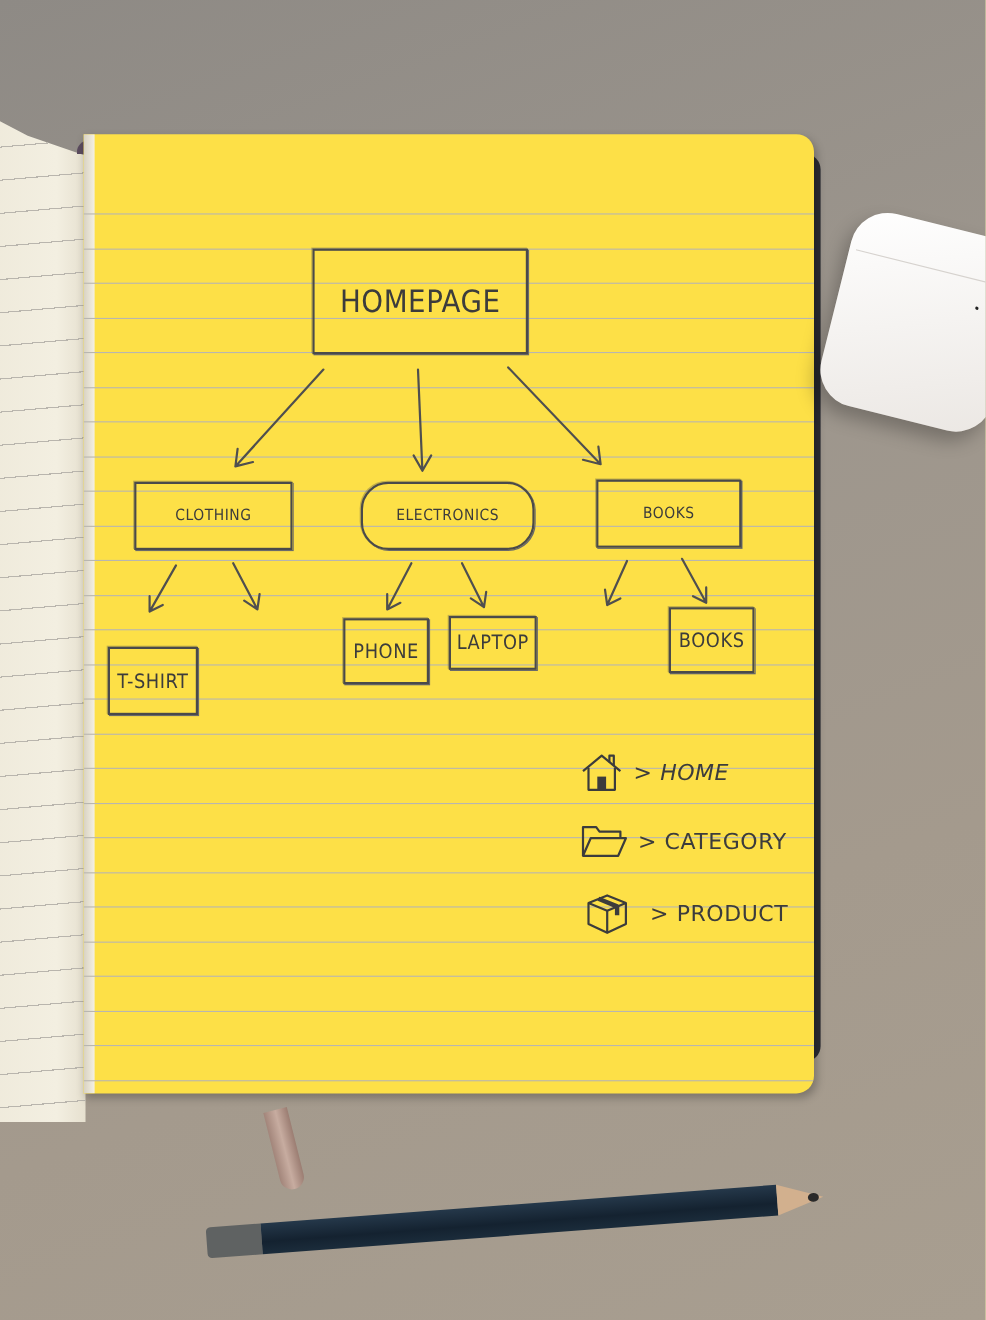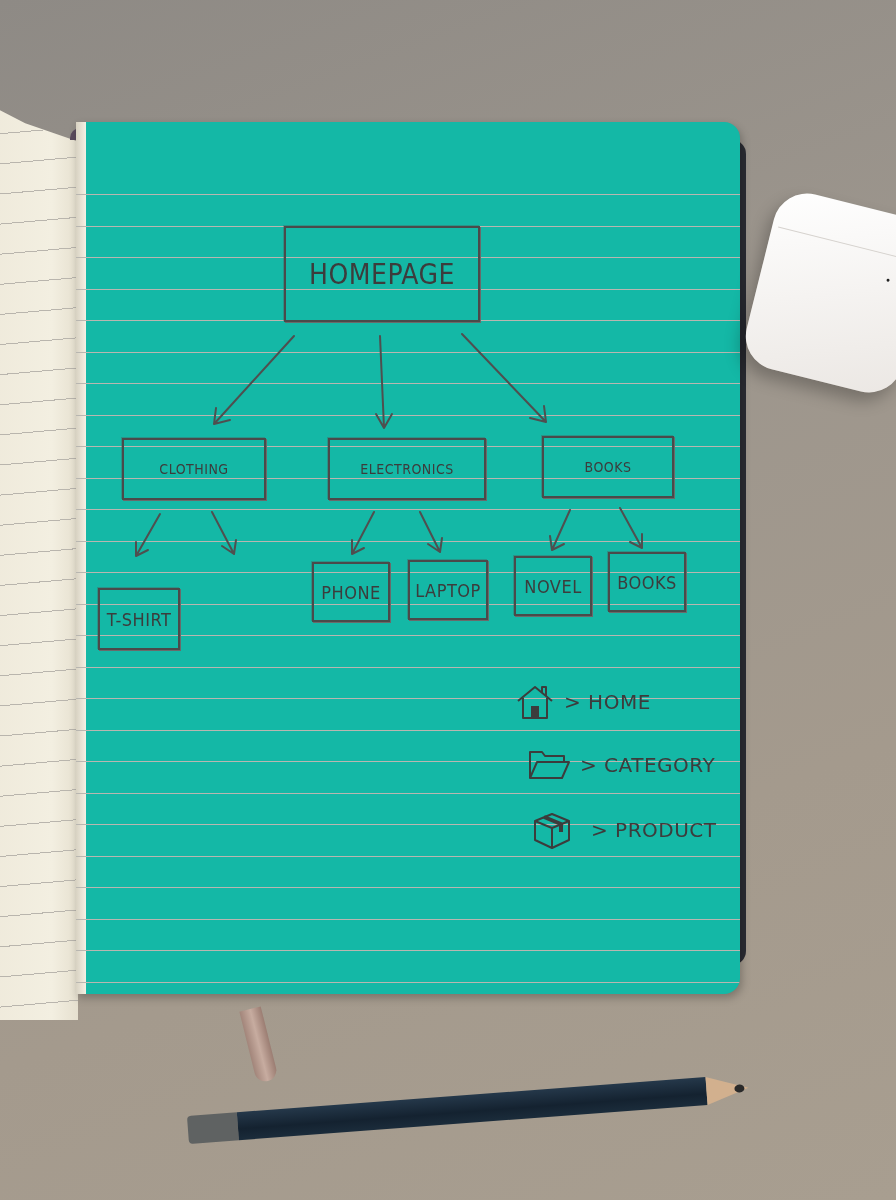--- a/index.html
+++ b/index.html
@@ -7,21 +7,21 @@
     background:linear-gradient(160deg,#8e8a85 0%,#9d968d 40%,#a49a8d 70%,#a89e90 100%);
     font-family:"DejaVu Sans",sans-serif;}
   .left-page{position:absolute;left:-10px;top:105px;width:88px;height:915px;
     background:linear-gradient(90deg,#efeadb 0%,#f3efe1 70%,#e6e0cf 100%);
     border-radius:0 0 0 0;box-shadow:2px 2px 6px rgba(0,0,0,.25);
     clip-path:polygon(0 0,40% 2%,100% 4%,100% 100%,0 100%);}
   .left-lines{position:absolute;inset:0;
     background-image:repeating-linear-gradient(175deg,transparent 0 29px,#b9b5ad 29px 30px);}
   .book-back{position:absolute;left:78px;top:140px;width:668px;height:825px;background:#2b2c33;border-radius:0 14px 14px 0;}
   .page{position:absolute;left:76px;top:122px;width:664px;height:872px;
-    background:#14b8a6;border-radius:0 16px 16px 0;
+    background:#fde047;border-radius:0 16px 16px 0;
     box-shadow:2px 4px 8px rgba(0,0,0,.25);overflow:hidden;}
   .page::before{content:"";position:absolute;left:0;top:0;width:10px;height:100%;
     background:linear-gradient(90deg,#d8d2c2,#f4f0e4);}
   .rule{position:absolute;left:0;right:0;height:1px;background:#b8b6b0;}
   .node{position:absolute;border:2px solid #4a4a4a;box-sizing:border-box;
     display:flex;align-items:center;justify-content:center;
     color:#3c3c3c;font-family:"DejaVu Sans Condensed","DejaVu Sans",sans-serif;letter-spacing:.5px;
     box-shadow:1px 1px 0 #6a6a6a, -1px -1px 0 rgba(80,80,80,.35);}
   .node span{white-space:nowrap;}
   .n-root{font-size:28px;}
@@ -101,44 +101,41 @@
     </g>
   </svg>
 
   <div class="node n-root" style="left:208px;top:104px;width:196px;height:96px;">
     <span>HOMEPAGE</span>
   </div>
 
   <div class="node n-cat" style="left:46px;top:316px;width:144px;height:62px;">
     <span>CLOTHING</span>
   </div>
-  <div class="node n-cat" style="left:252px;top:316px;width:158px;height:62px;">
+  <div class="node n-cat" style="left:252px;top:316px;width:158px;height:62px;border-radius:25px;">
     <span>ELECTRONICS</span>
   </div>
   <div class="node n-cat" style="left:452px;top:314px;width:132px;height:62px;margin-left:14px;">
     <span>BOOKS</span>
   </div>
 
   <div class="node n-leaf" style="left:22px;top:446px;width:82px;height:62px;margin-top:20px;">
     <span>T-SHIRT</span>
   </div>
   <div class="node n-leaf" style="left:236px;top:440px;width:78px;height:60px;">
     <span>PHONE</span>
   </div>
-  <div class="node n-leaf" style="left:332px;top:438px;width:80px;height:60px;">
+  <div class="node n-leaf" style="left:332px;top:438px;width:80px;height:49px;">
     <span>LAPTOP</span>
-  </div>
-  <div class="node n-leaf" style="left:438px;top:434px;width:78px;height:60px;">
-    <span>NOVEL</span>
   </div>
   <div class="node n-leaf" style="left:532px;top:430px;width:78px;height:60px;">
     <span>BOOKS</span>
   </div>
 
-  <div class="legend-row" style="left:440px;top:562px;">
+  <div class="legend-row" style="left:452px;top:562px;font-style:italic;">
     <svg width="38" height="36" viewBox="0 0 38 36">
       <g stroke="#3c3c3c" stroke-width="2" fill="none" stroke-linejoin="round">
         <path d="M2 17 L19 3 L36 17"></path>
           <path d="M7 14 L7 34 L31 34 L31 14"></path>
           <path d="M26 9 L26 3 L30 3 L30 12"></path>
       </g>
       <rect x="15" y="22" width="8" height="12" fill="#3c3c3c"></rect>
     </svg>
     <span>&gt; HOME</span>
   </div>

